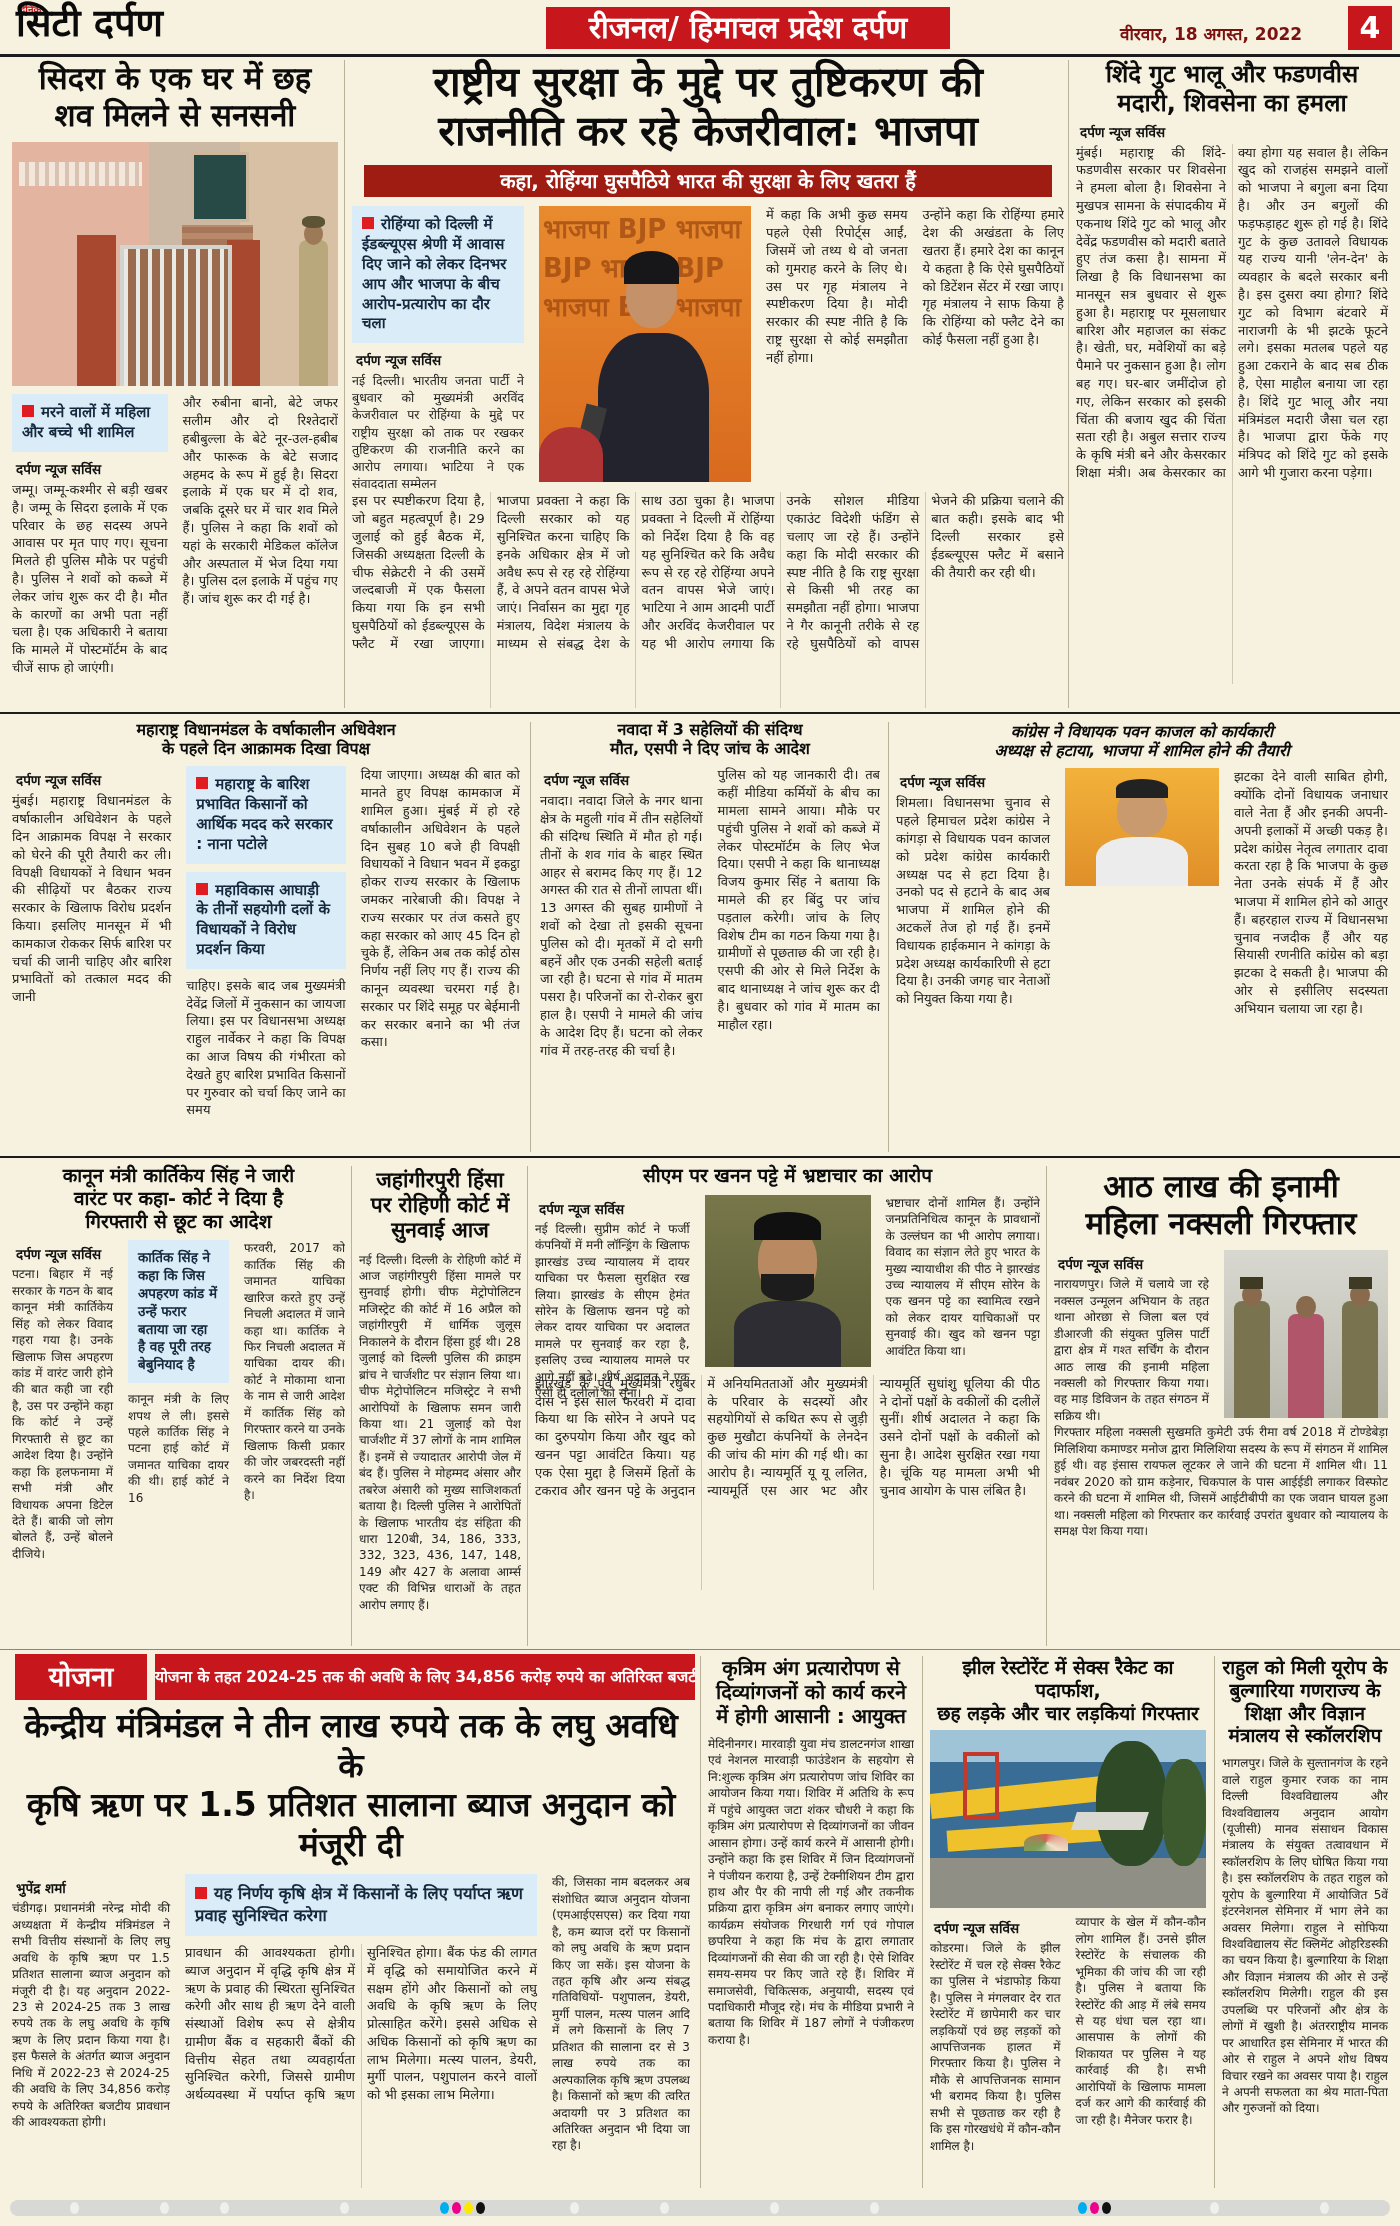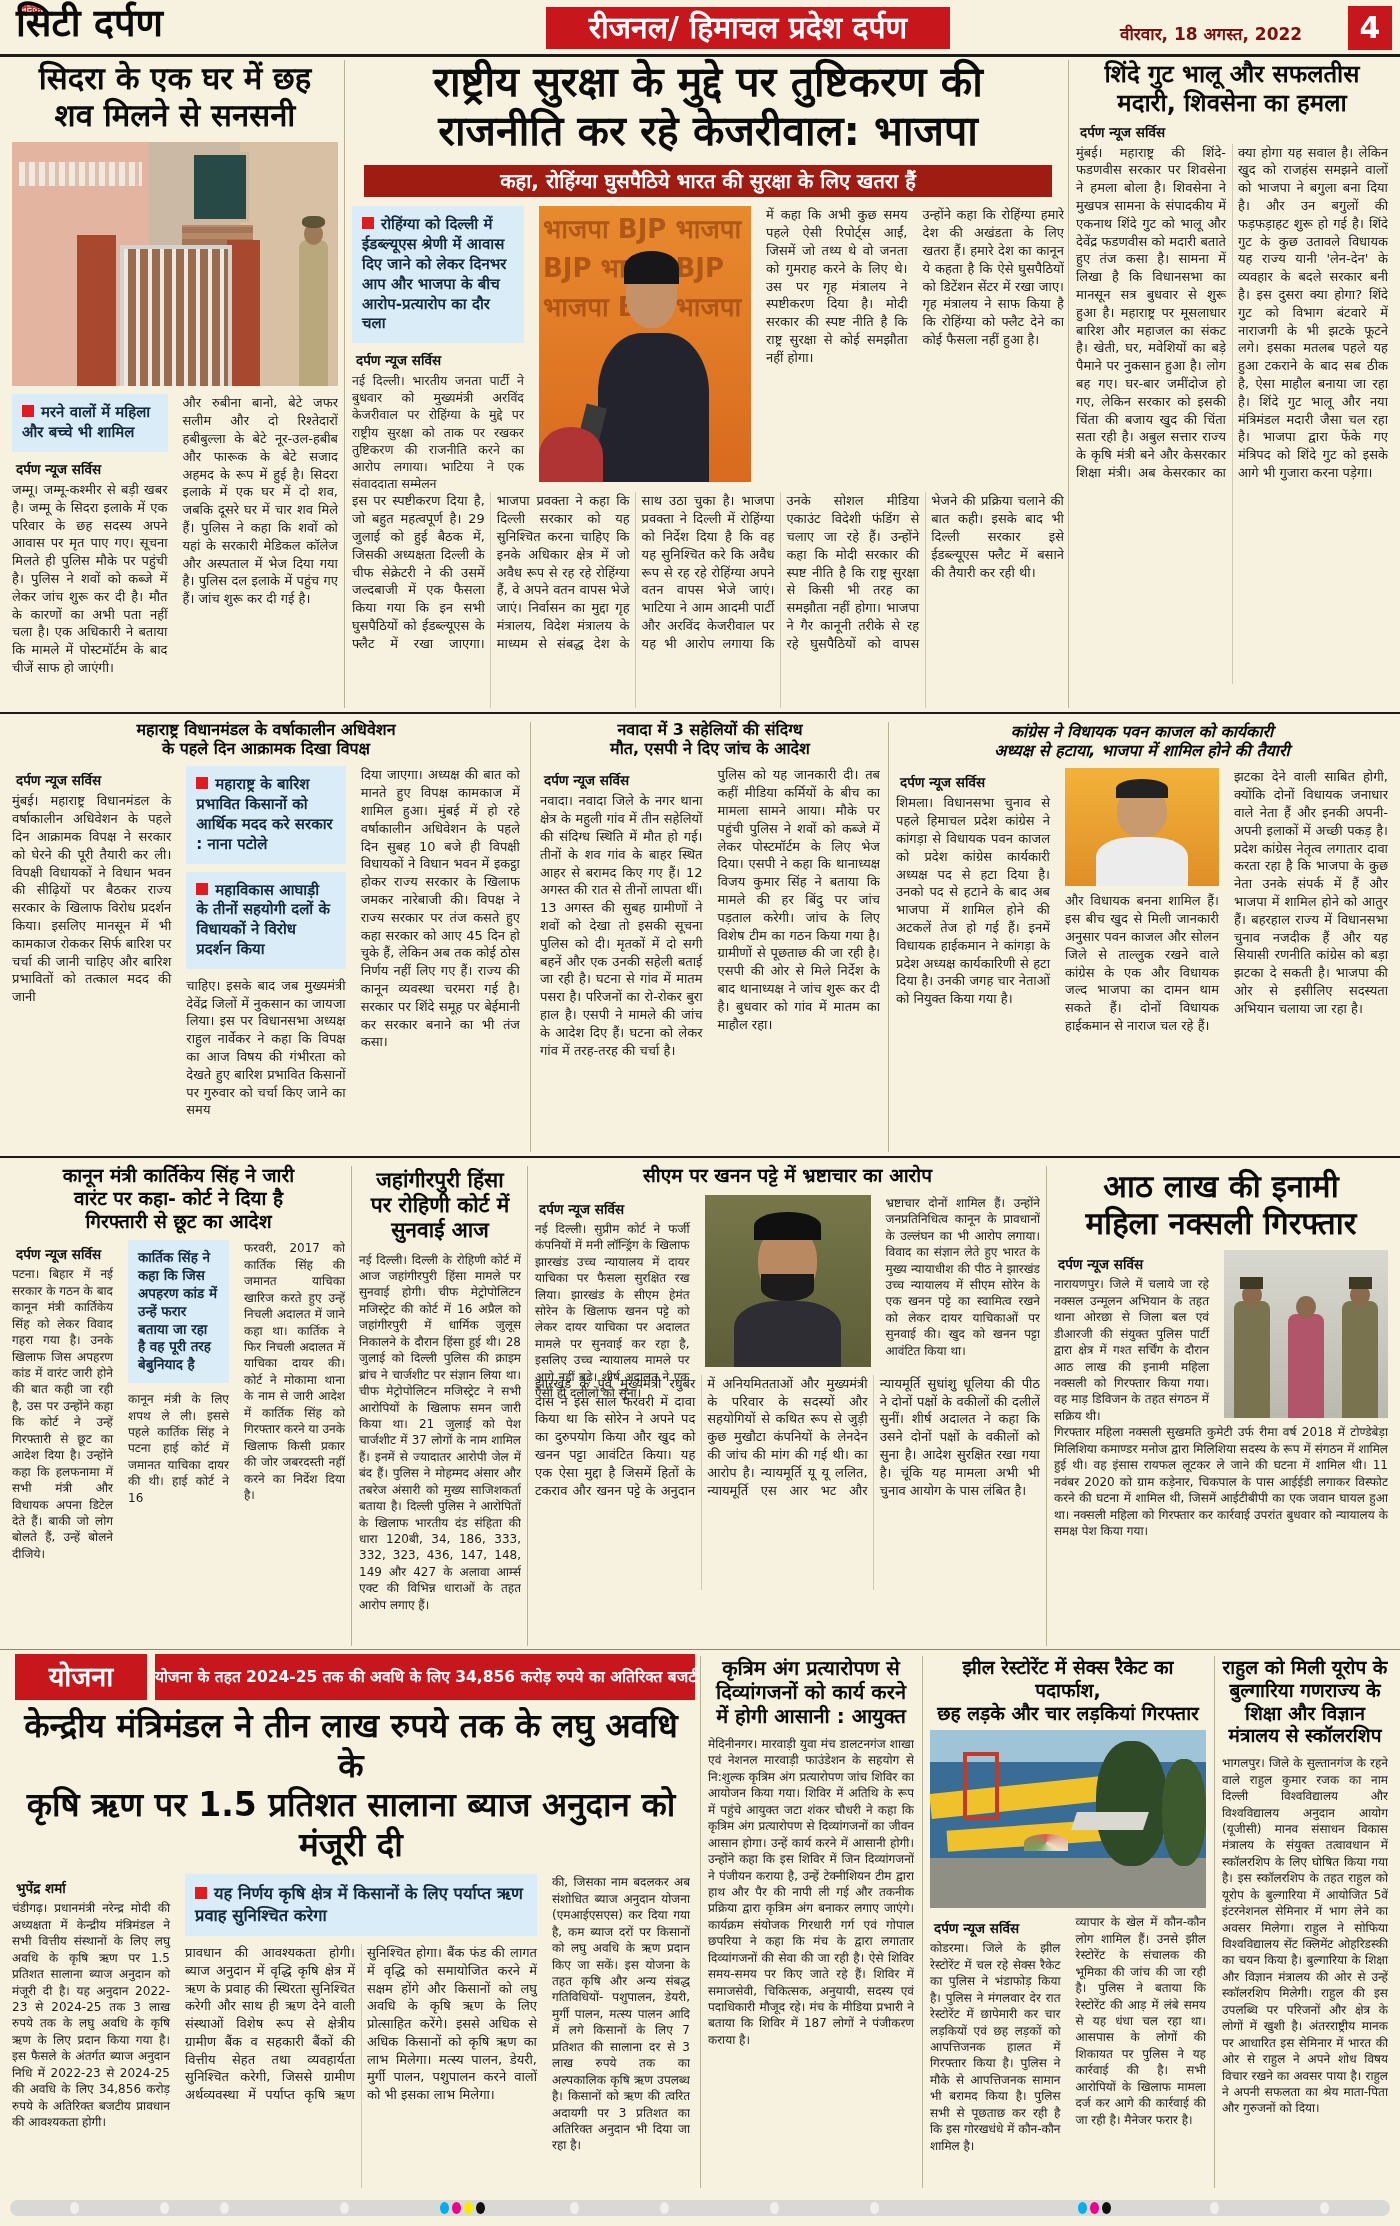--- a/index.html
+++ b/index.html
@@ -166,21 +166,21 @@
       <div class="col bd">में कहा कि अभी कुछ समय पहले ऐसी रिपोर्ट्स आईं, जिसमें जो तथ्य थे वो जनता को गुमराह करने के लिए थे। उस पर गृह मंत्रालय ने स्पष्टीकरण दिया है। मोदी सरकार की स्पष्ट नीति है कि राष्ट्र सुरक्षा से कोई समझौता नहीं होगा।</div>
       <div class="col bd">उन्होंने कहा कि रोहिंग्या हमारे देश की अखंडता के लिए खतरा हैं। हमारे देश का कानून ये कहता है कि ऐसे घुसपैठियों को डिटेंशन सेंटर में रखा जाए। गृह मंत्रालय ने साफ किया है कि रोहिंग्या को फ्लैट देने का कोई फैसला नहीं हुआ है।</div>
     </div>
     <div class="bd cols5" style="margin-top:10px;height:222px">इस पर स्पष्टीकरण दिया है, जो बहुत महत्वपूर्ण है। 29 जुलाई को हुई बैठक में, जिसकी अध्यक्षता दिल्ली के चीफ सेक्रेटरी ने की उसमें जल्दबाजी में एक फैसला किया गया कि इन सभी घुसपैठियों को ईडब्ल्यूएस के फ्लैट में रखा जाएगा। भाजपा प्रवक्ता ने कहा कि दिल्ली सरकार को यह सुनिश्चित करना चाहिए कि इनके अधिकार क्षेत्र में जो अवैध रूप से रह रहे रोहिंग्या हैं, वे अपने वतन वापस भेजे जाएं। निर्वासन का मुद्दा गृह मंत्रालय, विदेश मंत्रालय के माध्यम से संबद्ध देश के साथ उठा चुका है। भाजपा प्रवक्ता ने दिल्ली में रोहिंग्या को निर्देश दिया है कि वह यह सुनिश्चित करे कि अवैध रूप से रह रहे रोहिंग्या अपने वतन वापस भेजे जाएं। भाटिया ने आम आदमी पार्टी और अरविंद केजरीवाल पर यह भी आरोप लगाया कि उनके सोशल मीडिया एकाउंट विदेशी फंडिंग से चलाए जा रहे हैं। उन्होंने कहा कि मोदी सरकार की स्पष्ट नीति है कि राष्ट्र सुरक्षा से किसी भी तरह का समझौता नहीं होगा। भाजपा ने गैर कानूनी तरीके से रह रहे घुसपैठियों को वापस भेजने की प्रक्रिया चलाने की बात कही। इसके बाद भी दिल्ली सरकार इसे ईडब्ल्यूएस फ्लैट में बसाने की तैयारी कर रही थी।</div>
   </div>
 
   <div class="vsep" style="left:1068px;top:60px;height:648px"></div>
 
   <div class="art" style="left:1076px;top:60px;width:312px;height:648px">
     <div class="hl" style="font-size:24px">
-      <div>शिंदे गुट भालू और सफलतीस</div>
+      <div>शिंदे गुट भालू और फडणवीस</div>
       <div>मदारी, शिवसेना का हमला</div>
     </div>
     <div class="byline" style="text-align:left">दर्पण न्यूज सर्विस</div>
     <div class="bd cols2" style="height:540px">मुंबई। महाराष्ट्र की शिंदे-फडणवीस सरकार पर शिवसेना ने हमला बोला है। शिवसेना ने मुखपत्र सामना के संपादकीय में एकनाथ शिंदे गुट को भालू और देवेंद्र फडणवीस को मदारी बताते हुए तंज कसा है। सामना में लिखा है कि विधानसभा का मानसून सत्र बुधवार से शुरू हुआ है। महाराष्ट्र पर मूसलाधार बारिश और महाजल का संकट है। खेती, घर, मवेशियों का बड़े पैमाने पर नुकसान हुआ है। लोग बह गए। घर-बार जमींदोज हो गए, लेकिन सरकार को इसकी चिंता की बजाय खुद की चिंता सता रही है। अबुल सत्तार राज्य के कृषि मंत्री बने और केसरकार शिक्षा मंत्री। अब केसरकार का क्या होगा यह सवाल है। लेकिन खुद को राजहंस समझने वालों को भाजपा ने बगुला बना दिया है। और उन बगुलों की फड़फड़ाहट शुरू हो गई है। शिंदे गुट के कुछ उतावले विधायक यह राज्य यानी 'लेन-देन' के व्यवहार के बदले सरकार बनी है। इस दुसरा क्या होगा? शिंदे गुट को विभाग बंटवारे में नाराजगी के भी झटके फूटने लगे। इसका मतलब पहले यह हुआ टकराने के बाद सब ठीक है, ऐसा माहौल बनाया जा रहा है। शिंदे गुट भालू और नया मंत्रिमंडल मदारी जैसा चल रहा है। भाजपा द्वारा फेंके गए मंत्रिपद को शिंदे गुट को इसके आगे भी गुजारा करना पड़ेगा।</div>
   </div>
 
   <div class="hrule" style="top:712px;height:2px"></div>
 
   <div class="art" style="left:12px;top:720px;width:508px;height:432px">
     <div class="hl md">
@@ -228,21 +228,20 @@
       <div class="col">
         <div class="byline">दर्पण न्यूज सर्विस</div>
         <div class="bd">शिमला। विधानसभा चुनाव से पहले हिमाचल प्रदेश कांग्रेस ने कांगड़ा से विधायक पवन काजल को प्रदेश कांग्रेस कार्यकारी अध्यक्ष पद से हटा दिया है। उनको पद से हटाने के बाद अब भाजपा में शामिल होने की अटकलें तेज हो गई हैं। इनमें विधायक हाईकमान ने कांगड़ा के प्रदेश अध्यक्ष कार्यकारिणी से हटा दिया है। उनकी जगह चार नेताओं को नियुक्त किया गया है।</div>
       </div>
       <div class="col">
         <div class="photo ph-kajal" style="width:100%;height:118px;margin-bottom:6px">
           <div class="face"></div>
             <div class="hair"></div>
             <div class="shirt"></div>
         </div>
-        <div class="bd">और विधायक बनना शामिल हैं। इस बीच खुद से मिली जानकारी अनुसार पवन काजल और सोलन जिले से ताल्लुक रखने वाले कांग्रेस के एक और विधायक जल्द भाजपा का दामन थाम सकते हैं। दोनों विधायक हाईकमान से नाराज चल रहे हैं।</div>
       </div>
       <div class="col bd">झटका देने वाली साबित होगी, क्योंकि दोनों विधायक जनाधार वाले नेता हैं और इनकी अपनी-अपनी इलाकों में अच्छी पकड़ है। प्रदेश कांग्रेस नेतृत्व लगातार दावा करता रहा है कि भाजपा के कुछ नेता उनके संपर्क में हैं और भाजपा में शामिल होने को आतुर हैं। बहरहाल राज्य में विधानसभा चुनाव नजदीक हैं और यह सियासी रणनीति कांग्रेस को बड़ा झटका दे सकती है। भाजपा की ओर से इसीलिए सदस्यता अभियान चलाया जा रहा है।</div>
     </div>
   </div>
 
   <div class="hrule" style="top:1156px;height:2px"></div>
 
   <div class="art" style="left:12px;top:1164px;width:333px;height:482px">
     <div class="hl md2">
       <div>कानून मंत्री कार्तिकेय सिंह ने जारी</div>

